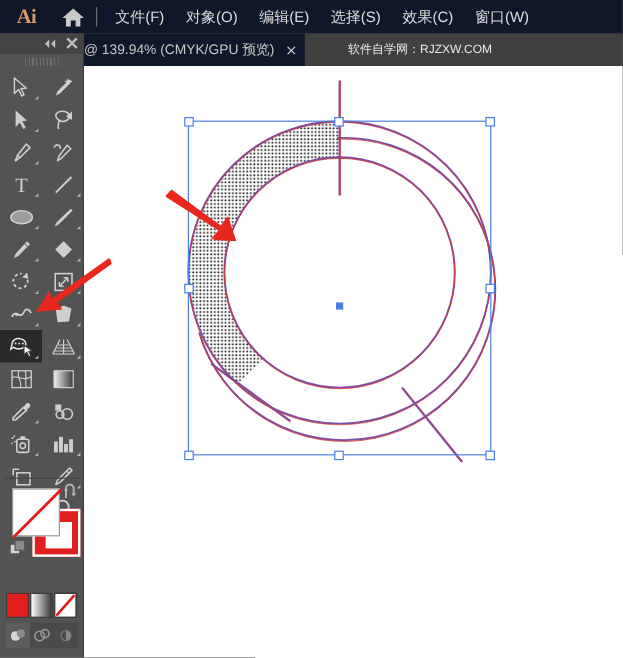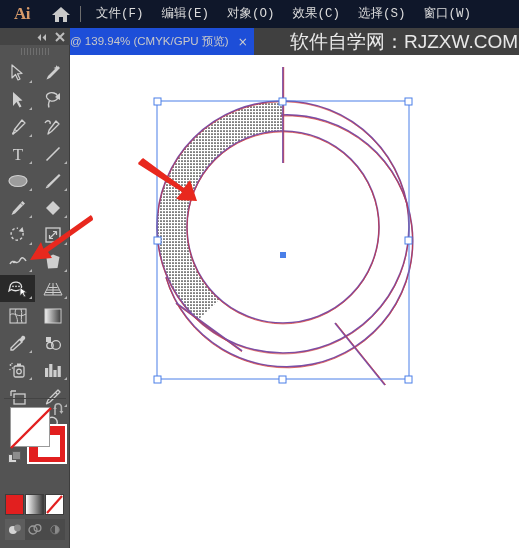--- a/index.html
+++ b/index.html
@@ -24,44 +24,44 @@
   }
   .home-icon {
     width:34px; height:28px; display:flex; align-items:center; justify-content:center;
   }
   .menu-sep {
     width:1px; height:16px; background:#6d6d6d; margin:0 6px 0 2px;
   }
   .menu-items { display:flex; align-items:center; }
   .menu-item {
     color:#dcdcdc; font-size:12.5px; padding:0 9px; line-height:28px;
-    white-space:nowrap; cursor:default;font-family:Liberation Mono, monospace;
+    white-space:nowrap; cursor:default;
   }
 
   
   .tabbar {
     position:absolute; left:0; top:28px; width:519px; height:27px;
     background:#404040;
   }
   .doc-tab {
     position:absolute; left:62px; top:0; height:27px;
-    background:#1d4ed8;
+    background:#0f172a;
     display:flex; align-items:center; padding:0 6px 0 8px;
     max-width:212px;
   }
   .doc-tab-label {
     color:#c8c8c8; font-size:11.5px; white-space:nowrap; overflow:hidden;
   }
   .doc-tab-close {
     color:#cfcfcf; font-size:12px; margin-left:9px; cursor:pointer;
     line-height:1; font-family:"DejaVu Sans", sans-serif;
   }
   .watermark {
     position:absolute; left:290px; top:0; height:27px; line-height:27px;
-    color:#e8e8e8; font-size:19px; white-space:nowrap;
+    color:#e8e8e8; font-size:10px; white-space:nowrap;
   }
   .tab-left-x {
     position:absolute; left:57px; top:2px;
     color:#bdbdbd; font-size:9px; line-height:1;
   }
 
   
   .toolbar {
     position:absolute; left:0; top:28px; width:70px; height:520px;
     background:#535353;
@@ -167,24 +167,24 @@
   <div class="menubar">
     <div class="ai-logo">Ai</div>
     <div class="home-icon">
       <svg width="20" height="18" viewBox="0 0 20 18">
         <path d="M10 2 L19 10 L16 10 L16 17 L12 17 L12 12 L8 12 L8 17 L4 17 L4 10 L1 10 Z" fill="#c9c9c9"></path>
       </svg>
     </div>
     <div class="menu-sep"></div>
     <div class="menu-items">
       <div class="menu-item">文件(F)</div>
+      <div class="menu-item">对象(O)</div>
       <div class="menu-item">编辑(E)</div>
-      <div class="menu-item">对象(O)</div>
+      <div class="menu-item">选择(S)</div>
       <div class="menu-item">效果(C)</div>
-      <div class="menu-item">选择(S)</div>
       <div class="menu-item">窗口(W)</div>
     </div>
   </div>
 
   <div class="tabbar">
     <div class="tab-left-x">✖</div>
     <div class="doc-tab">
       <span class="doc-tab-label">@ 139.94% (CMYK/GPU 预览)</span>
       <span class="doc-tab-close">×</span>
     </div>

